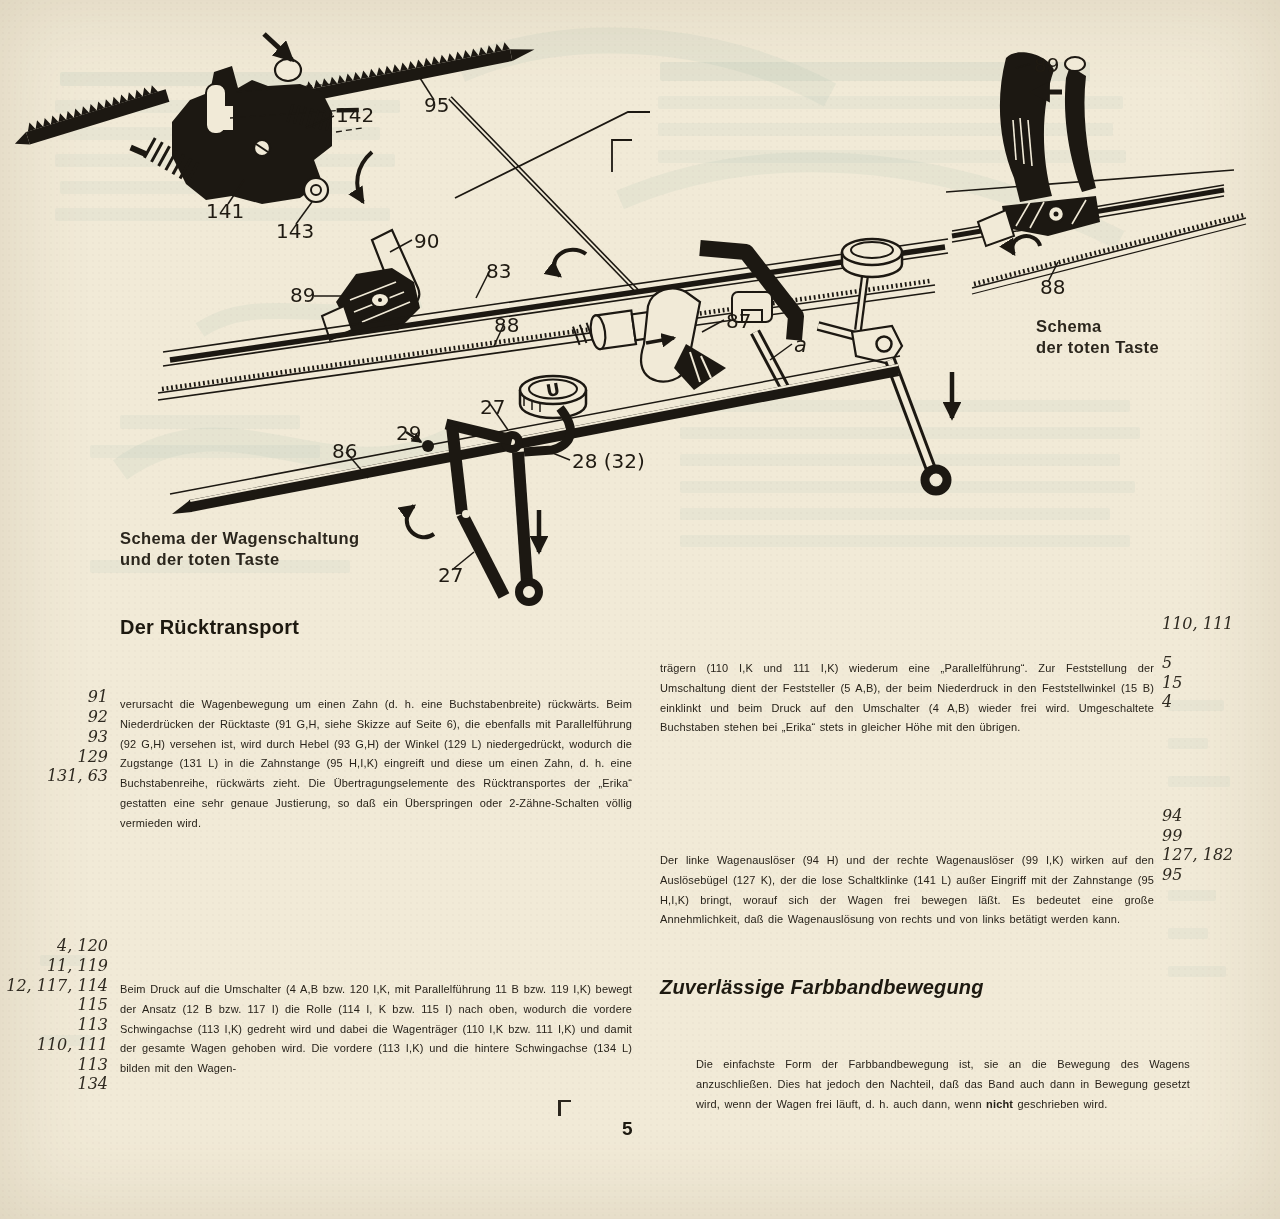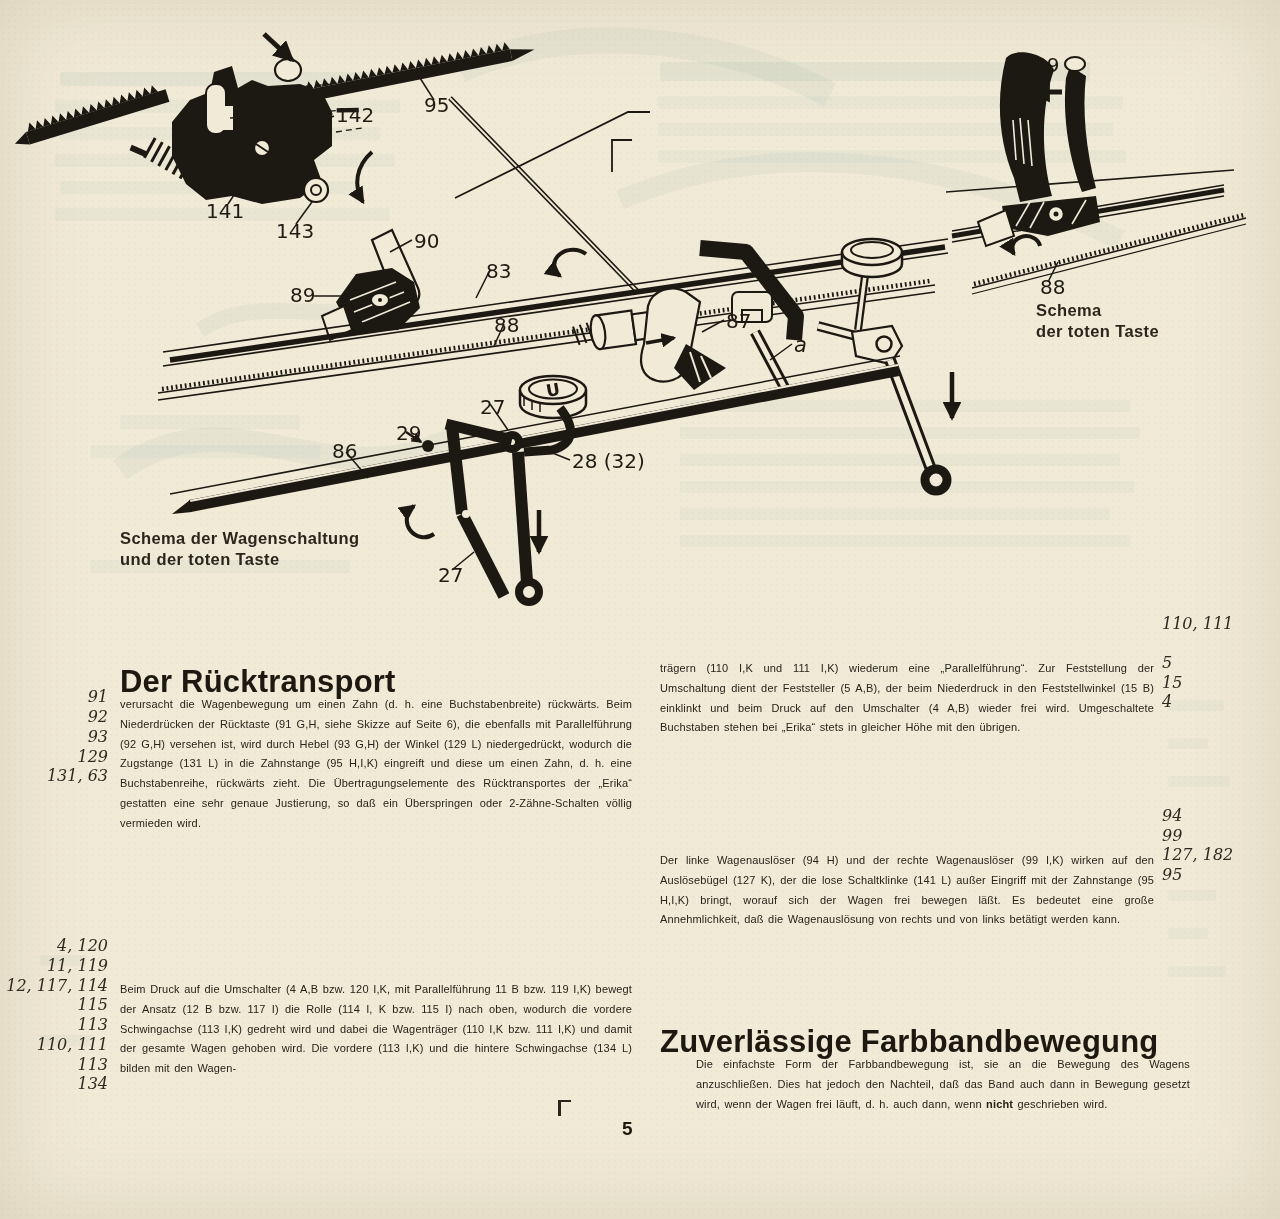--- a/index.html
+++ b/index.html
@@ -9,21 +9,21 @@
     background-image:radial-gradient(rgba(90,70,40,0.022) 1px, transparent 1px);
     background-size:6px 6px;
     box-shadow:inset 0 0 90px rgba(120,100,60,0.18);
     font-family:"Liberation Sans", sans-serif;
     color:#221d15;
   }
   svg text{font-family:"DejaVu Sans", sans-serif;}
   .lbl{font-size:20px;fill:#1f1a12;}
   .lbl-i{font-size:21px;font-style:italic;fill:#1f1a12;}
   .cap{position:absolute;font-weight:bold;font-size:16.5px;line-height:21px;color:#2b261d;letter-spacing:.4px;}
-  .h{position:absolute;font-weight:bold;font-size:31px;letter-spacing:.2px;color:#1d1910;white-space:nowrap;margin-top:48px;}
+  .h{position:absolute;font-weight:bold;font-size:20px;letter-spacing:.2px;color:#1d1910;white-space:nowrap;}
   .para{position:absolute;font-size:11px;line-height:19.8px;text-align:justify;color:#27221a;word-spacing:1.2px;letter-spacing:.15px;margin-top:46px;}
   .marginL{position:absolute;left:26px;top:0;width:82px;height:1219px;}
   .marginR{position:absolute;left:1162px;top:0;width:114px;height:1219px;}
   .mn{position:absolute;white-space:nowrap;font-family:"DejaVu Serif", serif;font-style:italic;font-size:16px;color:#2e2920;}
   .marginL .mn{right:0;}
   .marginR .mn{left:0;}
   .pageno{position:absolute;left:622px;top:1118px;font-size:19px;font-weight:bold;color:#1d1910;letter-spacing:1px;}
   .ghost{position:absolute;background:#9fb8ac;opacity:.16;border-radius:2px;pointer-events:none;}
   .ghost.light{opacity:.10;}
   .corner-mark{position:absolute;left:558px;top:1100px;width:10px;height:14px;border-left:3px solid #2a251c;border-top:2px solid #2a251c;}
@@ -283,35 +283,35 @@
       <text class="lbl" x="438" y="582">27</text>
       <text class="lbl" x="1034" y="72">89</text>
       <text class="lbl" x="1040" y="294">88</text>
     </g>
   </svg>
 
   <div class="cap" style="left:120px;top:528px;">
     <div>Schema der Wagenschaltung</div>
     <div>und der toten Taste</div>
   </div>
-  <div class="cap" style="left:1036px;top:300px;">
+  <div class="cap" style="left:1036px;top:316px;">
     <div>Schema</div>
     <div>der toten Taste</div>
   </div>
 
   <div class="h" style="left:120px;top:616px;">Der Rücktransport</div>
   <div class="para" style="left:120px;top:649px;width:512px;">verursacht die Wagenbewegung um einen Zahn (d. h. eine Buchstabenbreite) rückwärts. Beim Niederdrücken der Rücktaste (91 G,H, siehe Skizze auf Seite 6), die ebenfalls mit Parallelführung (92 G,H) versehen ist, wird durch Hebel (93 G,H) der Winkel (129 L) niedergedrückt, wodurch die Zugstange (131 L) in die Zahnstange (95 H,I,K) eingreift und diese um einen Zahn, d. h. eine Buchstabenreihe, rückwärts zieht. Die Übertragungselemente des Rücktransportes der „Erika“ gestatten eine sehr genaue Justierung, so daß ein Überspringen oder 2-Zähne-Schalten völlig vermieden wird.</div>
 
   <div class="para" style="left:120px;top:934px;width:512px;">Beim Druck auf die Umschalter (4 A,B bzw. 120 I,K, mit Parallelführung 11 B bzw. 119 I,K) bewegt der Ansatz (12 B bzw. 117 I) die Rolle (114 I, K bzw. 115 I) nach oben, wodurch die vordere Schwingachse (113 I,K) gedreht wird und dabei die Wagenträger (110 I,K bzw. 111 I,K) und damit der gesamte Wagen gehoben wird. Die vordere (113 I,K) und die hintere Schwingachse (134 L) bilden mit den Wagen-</div>
 
   <div class="para" style="left:660px;top:613px;width:494px;">trägern (110 I,K und 111 I,K) wiederum eine „Parallelführung“. Zur Feststellung der Umschaltung dient der Feststeller (5 A,B), der beim Niederdruck in den Feststellwinkel (15 B) einklinkt und beim Druck auf den Umschalter (4 A,B) wieder frei wird. Umgeschaltete Buchstaben stehen bei „Erika“ stets in gleicher Höhe mit den übrigen.</div>
 
   <div class="para" style="left:660px;top:805px;width:494px;">Der linke Wagenauslöser (94 H) und der rechte Wagenauslöser (99 I,K) wirken auf den Auslösebügel (127 K), der die lose Schaltklinke (141 L) außer Eingriff mit der Zahnstange (95 H,I,K) bringt, worauf sich der Wagen frei bewegen läßt. Es bedeutet eine große Annehmlichkeit, daß die Wagenauslösung von rechts und von links betätigt werden kann.</div>
 
-  <div class="h" style="left:660px;top:976px;">Zuverlässige Farbbandbewegung</div>
+  <div class="h" style="left:660px;top:976px;font-style:italic;">Zuverlässige Farbbandbewegung</div>
   <div class="para" style="left:696px;top:1009px;width:494px;">
     <span>Die einfachste Form der Farbbandbewegung ist, sie an die Bewegung des Wagens anzuschließen. Dies hat jedoch den Nachteil, daß das Band auch dann in Bewegung gesetzt wird, wenn der Wagen frei läuft, d. h. auch dann, wenn </span><b>nicht</b><span> geschrieben wird.</span>
   </div>
 
   <div class="marginL">
     <span class="mn" style="top:687px">91</span>
     <span class="mn" style="top:707px">92</span>
     <span class="mn" style="top:727px">93</span>
     <span class="mn" style="top:747px">129</span>
     <span class="mn" style="top:766px">131, 63</span>

